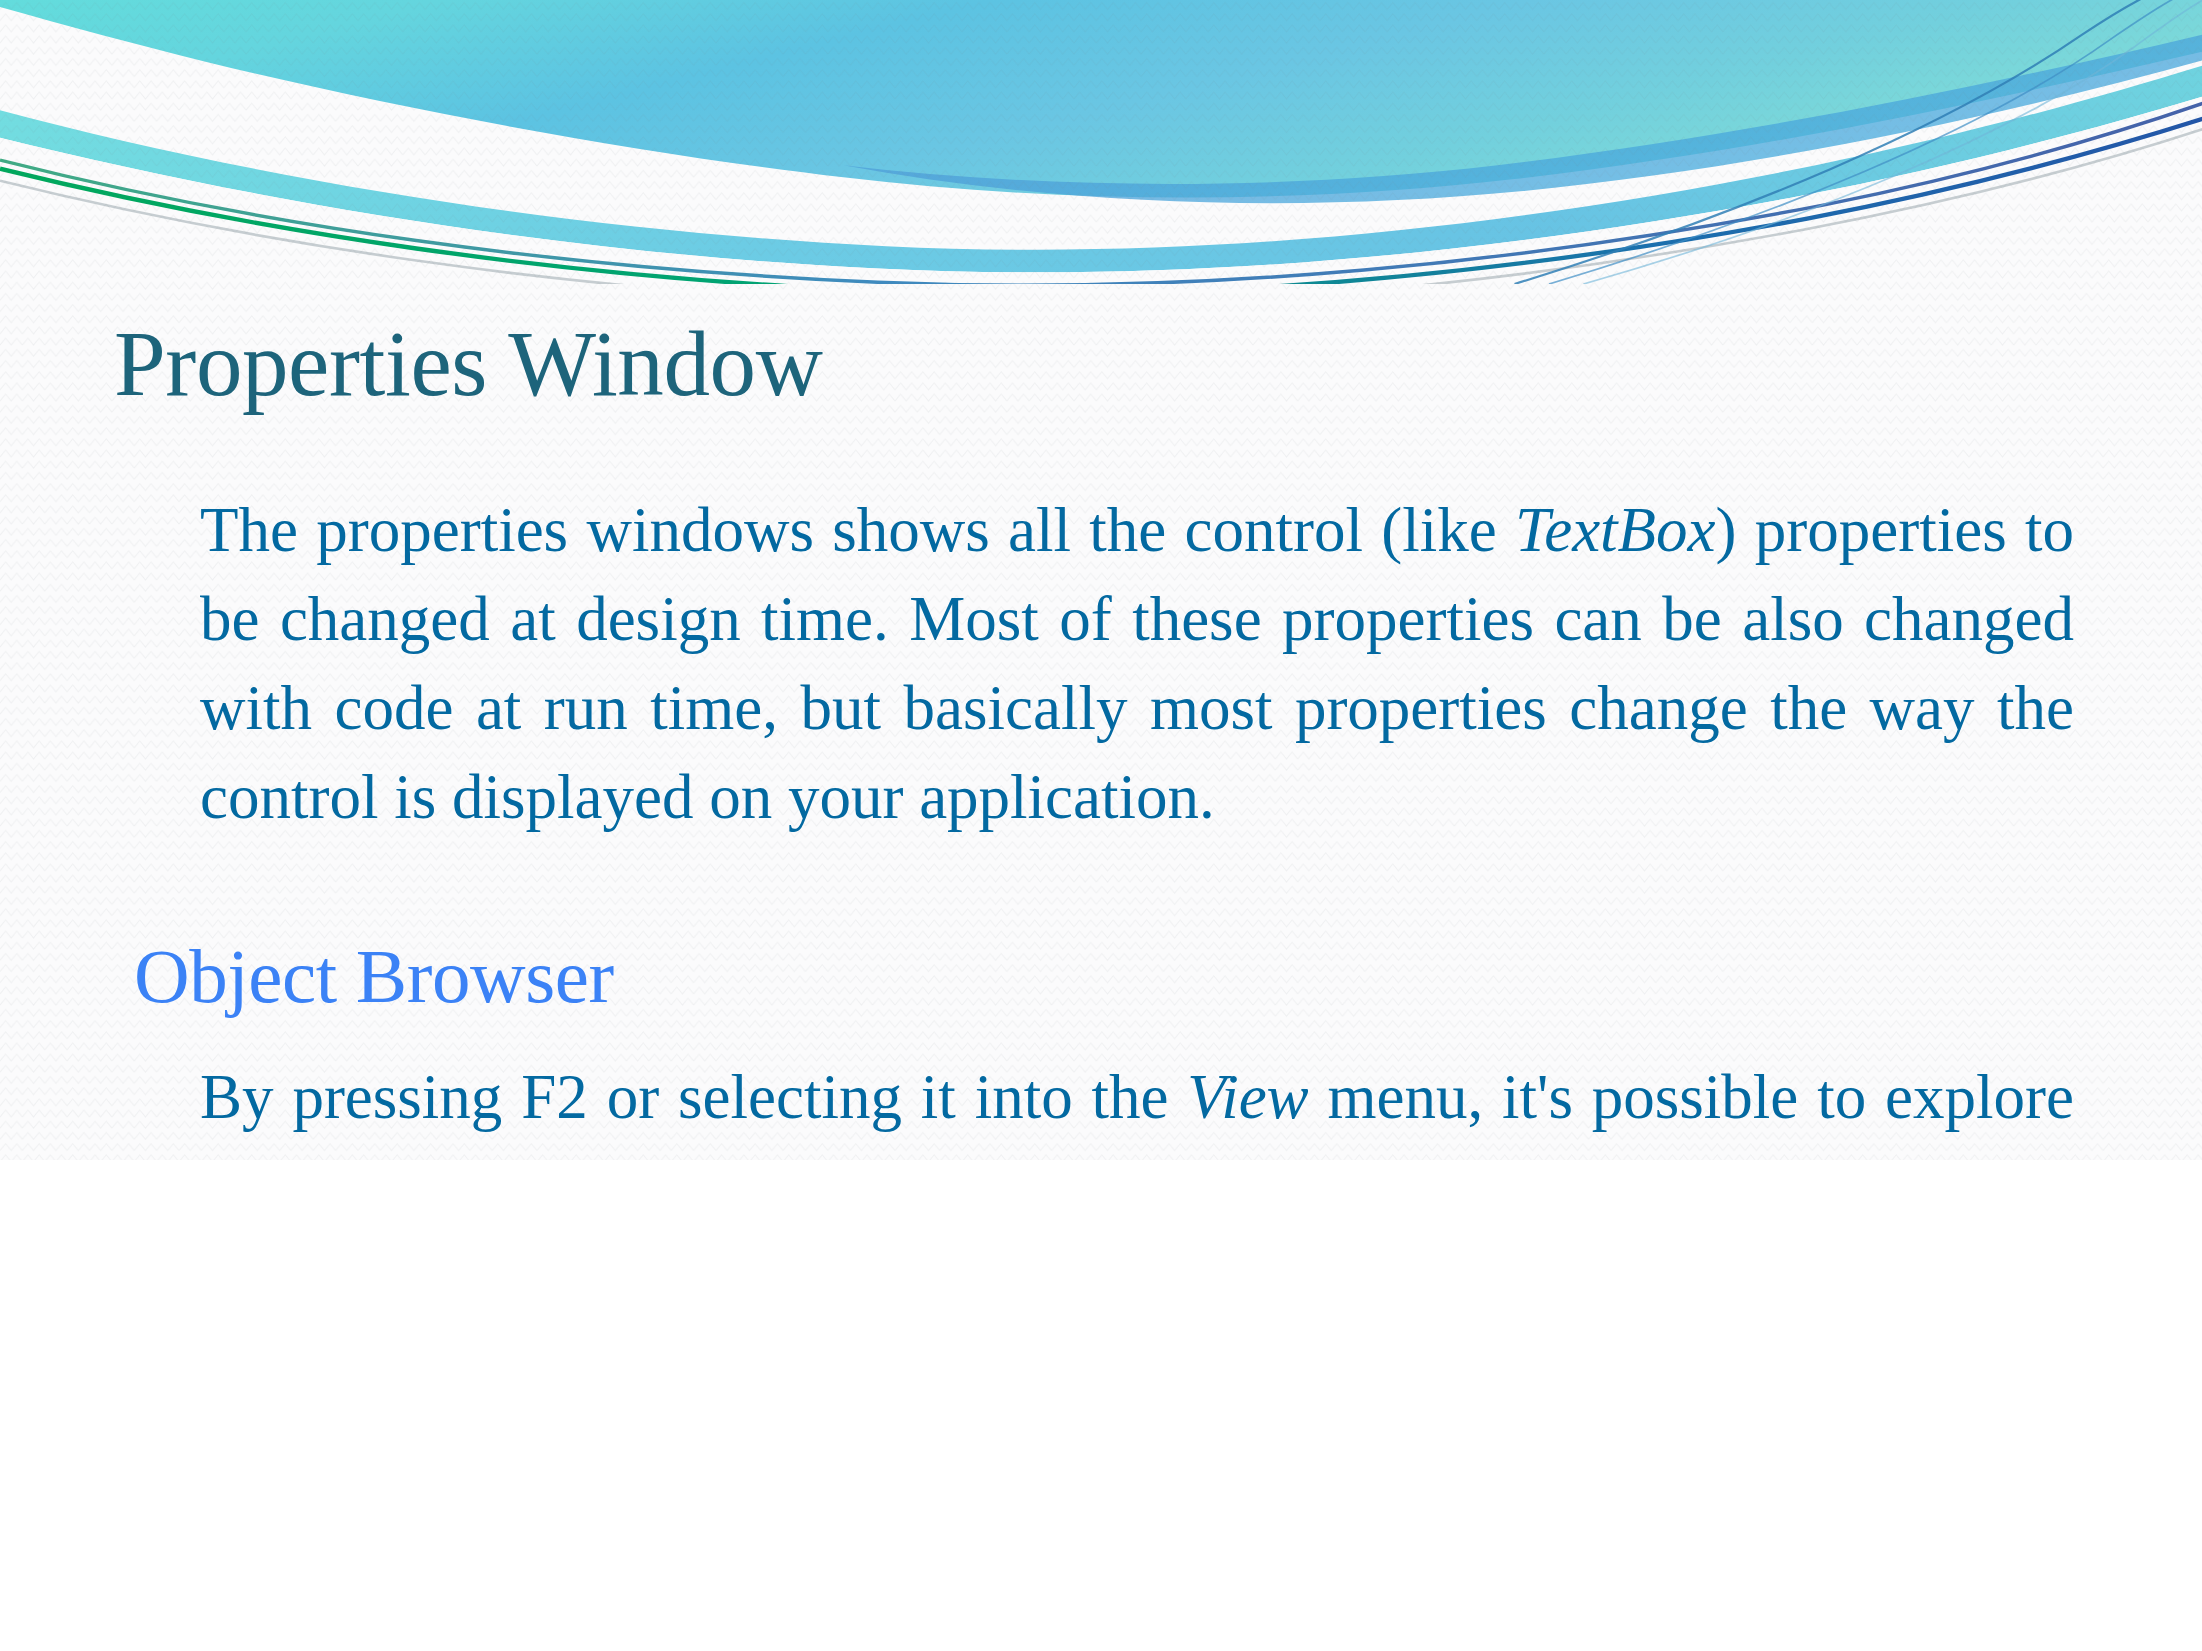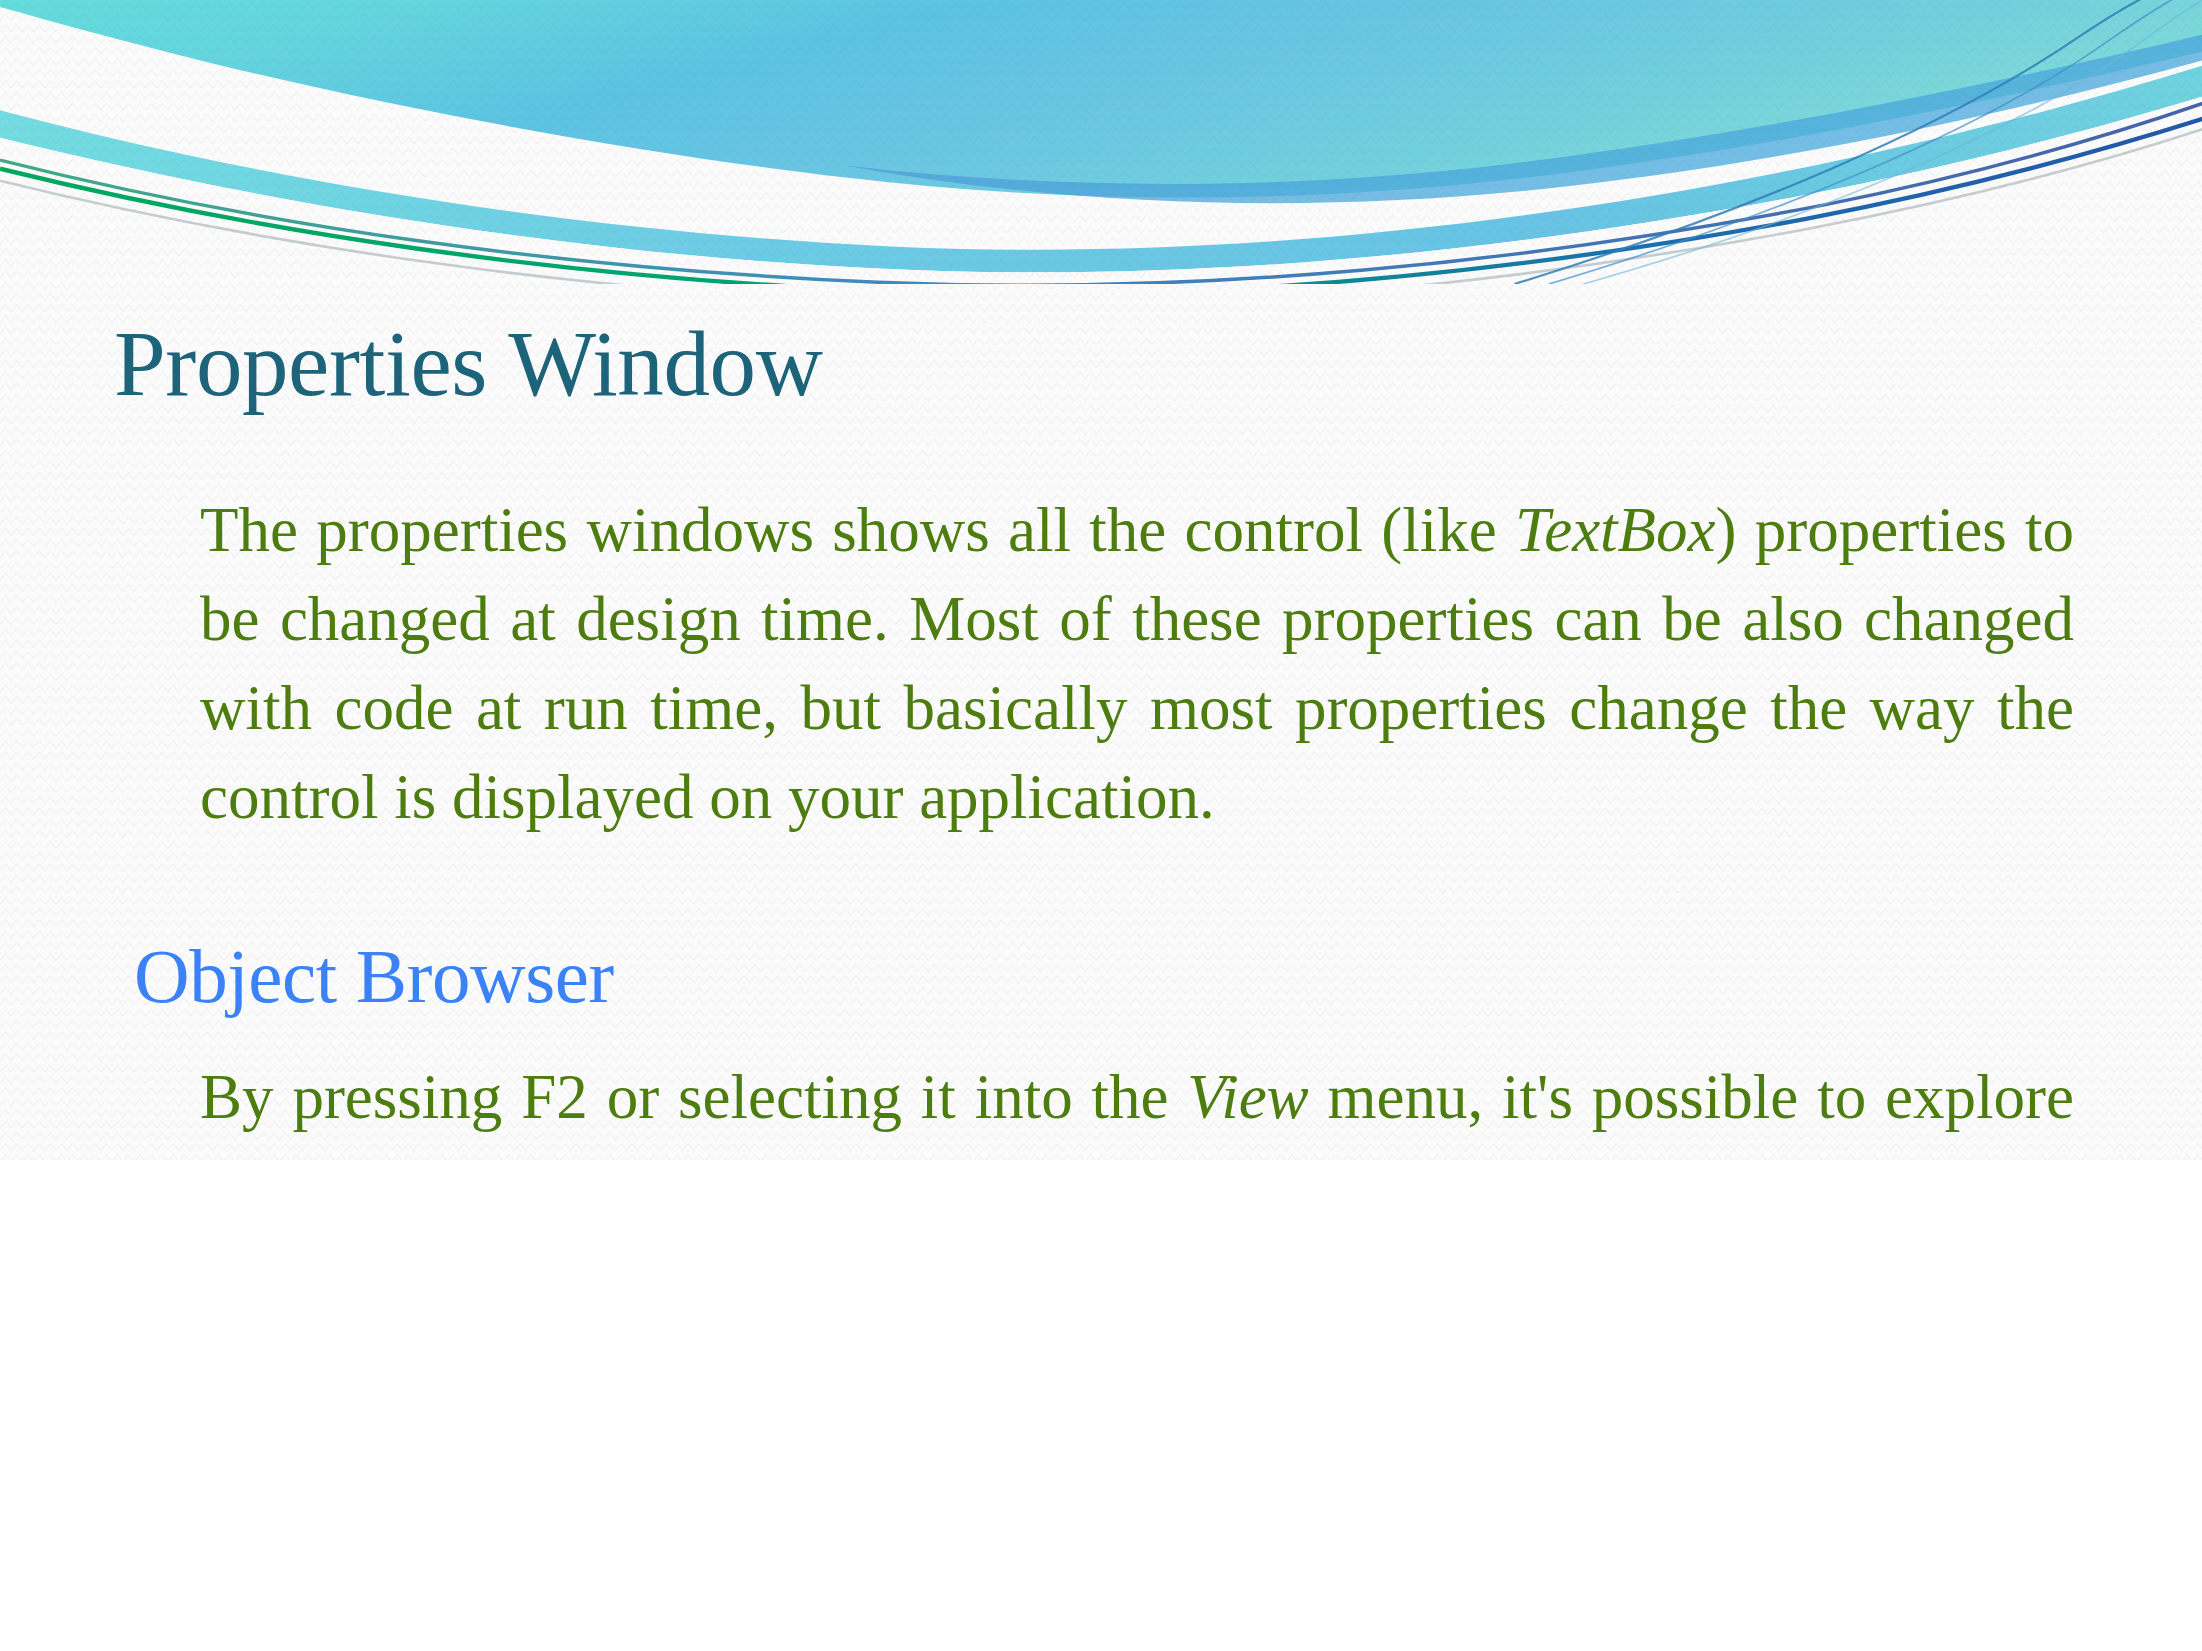--- a/index.html
+++ b/index.html
@@ -64,21 +64,21 @@
     font-weight: 400;
     color: #3b82f6;
     letter-spacing: -0.4px;
     white-space: nowrap;
   }
 
   .body-para {
     position: absolute;
     left: 200px;
     width: 1874px;
-    color: #4d7c0f;
+    color: #0369a1;
     font-size: 63px;
     line-height: 89px;
     text-align: justify;
     text-justify: inter-word;
   }
 
   #para-properties { top: 486px; }
   #para-browser    { top: 1053px; }
 
   .body-para i { font-style: italic; }

